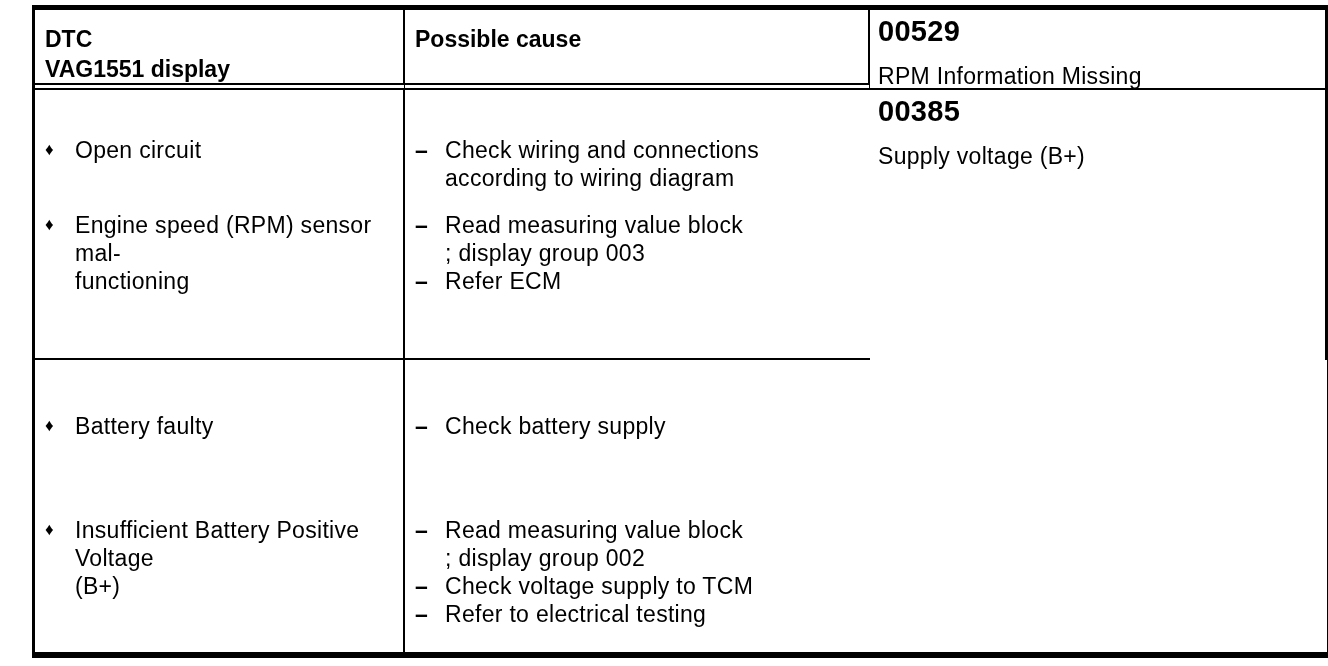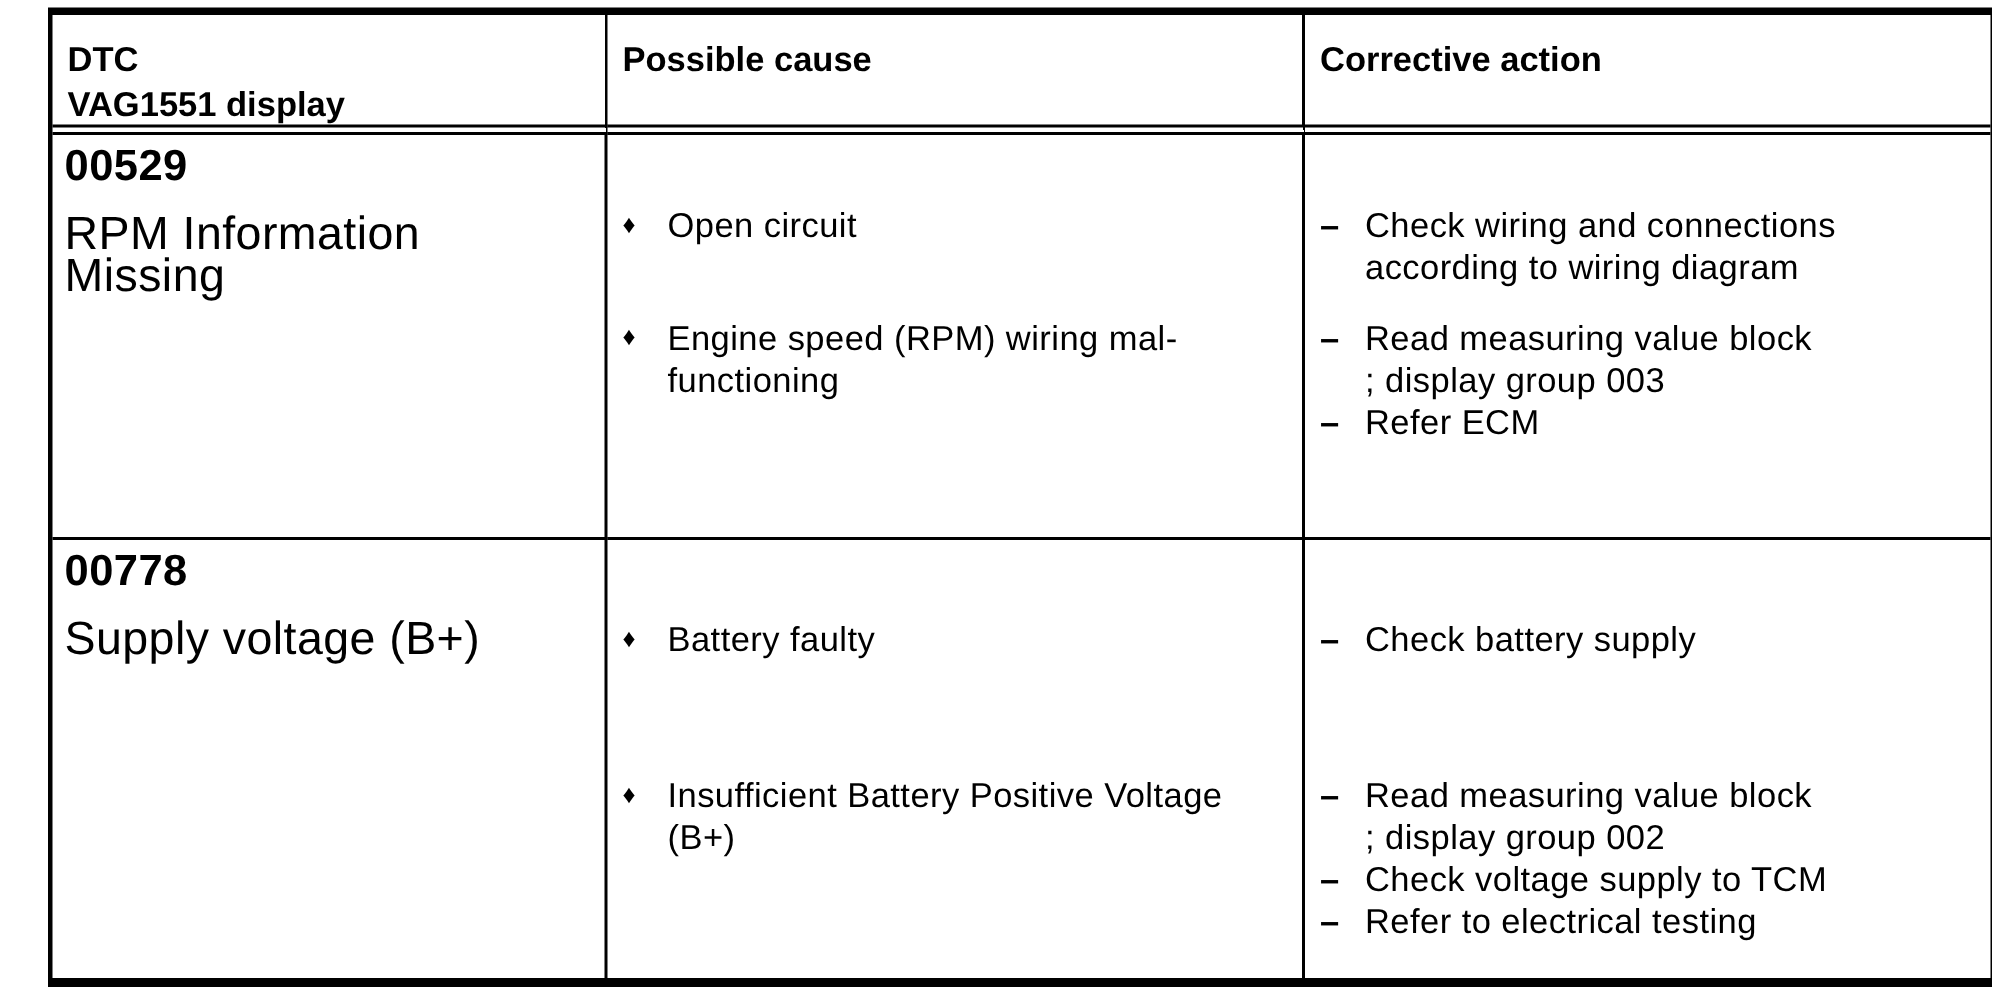--- a/index.html
+++ b/index.html
@@ -29,21 +29,21 @@
   .cell.colsep { border-right: 2px solid #000; }
   .cell.headsep { border-bottom: 7px double #000; }
   .cell.rowsep { border-bottom: 2px solid #000; }
 
   .head { font-weight: bold; font-size: 23px; line-height: 30px; padding-top: 14px; }
   .head.center { text-align: left; }
   .head .prewrap { white-space: pre-line; }
 
   .dtc-cell { padding-top: 7px; padding-left: 8px; }
   .dtc-code { font-weight: bold; font-size: 29px; line-height: 28px; letter-spacing: 0.3px; }
-  .dtc-name { font-size: 31px; line-height: 28px; margin-top: 17px; letter-spacing: 0.3px; }
+  .dtc-name { font-size: 23px; line-height: 28px; margin-top: 17px; letter-spacing: 0.3px; }
 
   .cause-cell, .action-cell { font-size: 23px; line-height: 28px; letter-spacing: 0.3px; }
   .r1.cause-cell, .r1.action-cell { padding-top: 46px; }
   .r2.cause-cell, .r2.action-cell { padding-top: 52px; }
   .r1 .entry-1 { min-height: 75px; }
   .r2 .entry-1 { min-height: 104px; }
 
   .item { display: flex; align-items: flex-start; }
   .marker {
     flex: 0 0 30px;
@@ -59,39 +59,36 @@
 <div class="page">
   <div class="vtable">
 
     <div class="cell head colsep headsep">
       <span class="prewrap">DTC
 VAG1551 display</span>
     </div>
     <div class="cell head center colsep headsep">
       <span>Possible cause</span>
     </div>
-    <div class="cell head center headsep">
-      <span>Corrective action</span>
-    </div>
 
     <div class="cell dtc-cell colsep rowsep">
       <div class="dtc-code">00529</div>
       <div class="dtc-name">RPM Information Missing</div>
     </div>
     <div class="cell cause-cell r1 colsep rowsep">
       <div class="entry entry-1">
         <div class="item">
           <span class="marker bullet-glyph">♦</span>
           <span class="txt">Open circuit</span>
         </div>
       </div>
       <div class="entry">
         <div class="item">
           <span class="marker bullet-glyph">♦</span>
-          <span class="txt">Engine speed (RPM) wiring mal-
+          <span class="txt">Engine speed (RPM) sensor mal-
 functioning</span>
         </div>
       </div>
     </div>
     <div class="cell action-cell r1 rowsep">
       <div class="entry entry-1">
         <div class="item">
           <span class="marker dash-glyph">–</span>
           <span class="txt">Check wiring and connections
 according to wiring diagram</span>
@@ -104,21 +101,21 @@
 ; display group 003</span>
         </div>
         <div class="item">
           <span class="marker dash-glyph">–</span>
           <span class="txt">Refer ECM</span>
         </div>
       </div>
     </div>
 
     <div class="cell dtc-cell colsep">
-      <div class="dtc-code">00778</div>
+      <div class="dtc-code">00385</div>
       <div class="dtc-name">Supply voltage (B+)</div>
     </div>
     <div class="cell cause-cell r2 colsep">
       <div class="entry entry-1">
         <div class="item">
           <span class="marker bullet-glyph">♦</span>
           <span class="txt">Battery faulty</span>
         </div>
       </div>
       <div class="entry">

